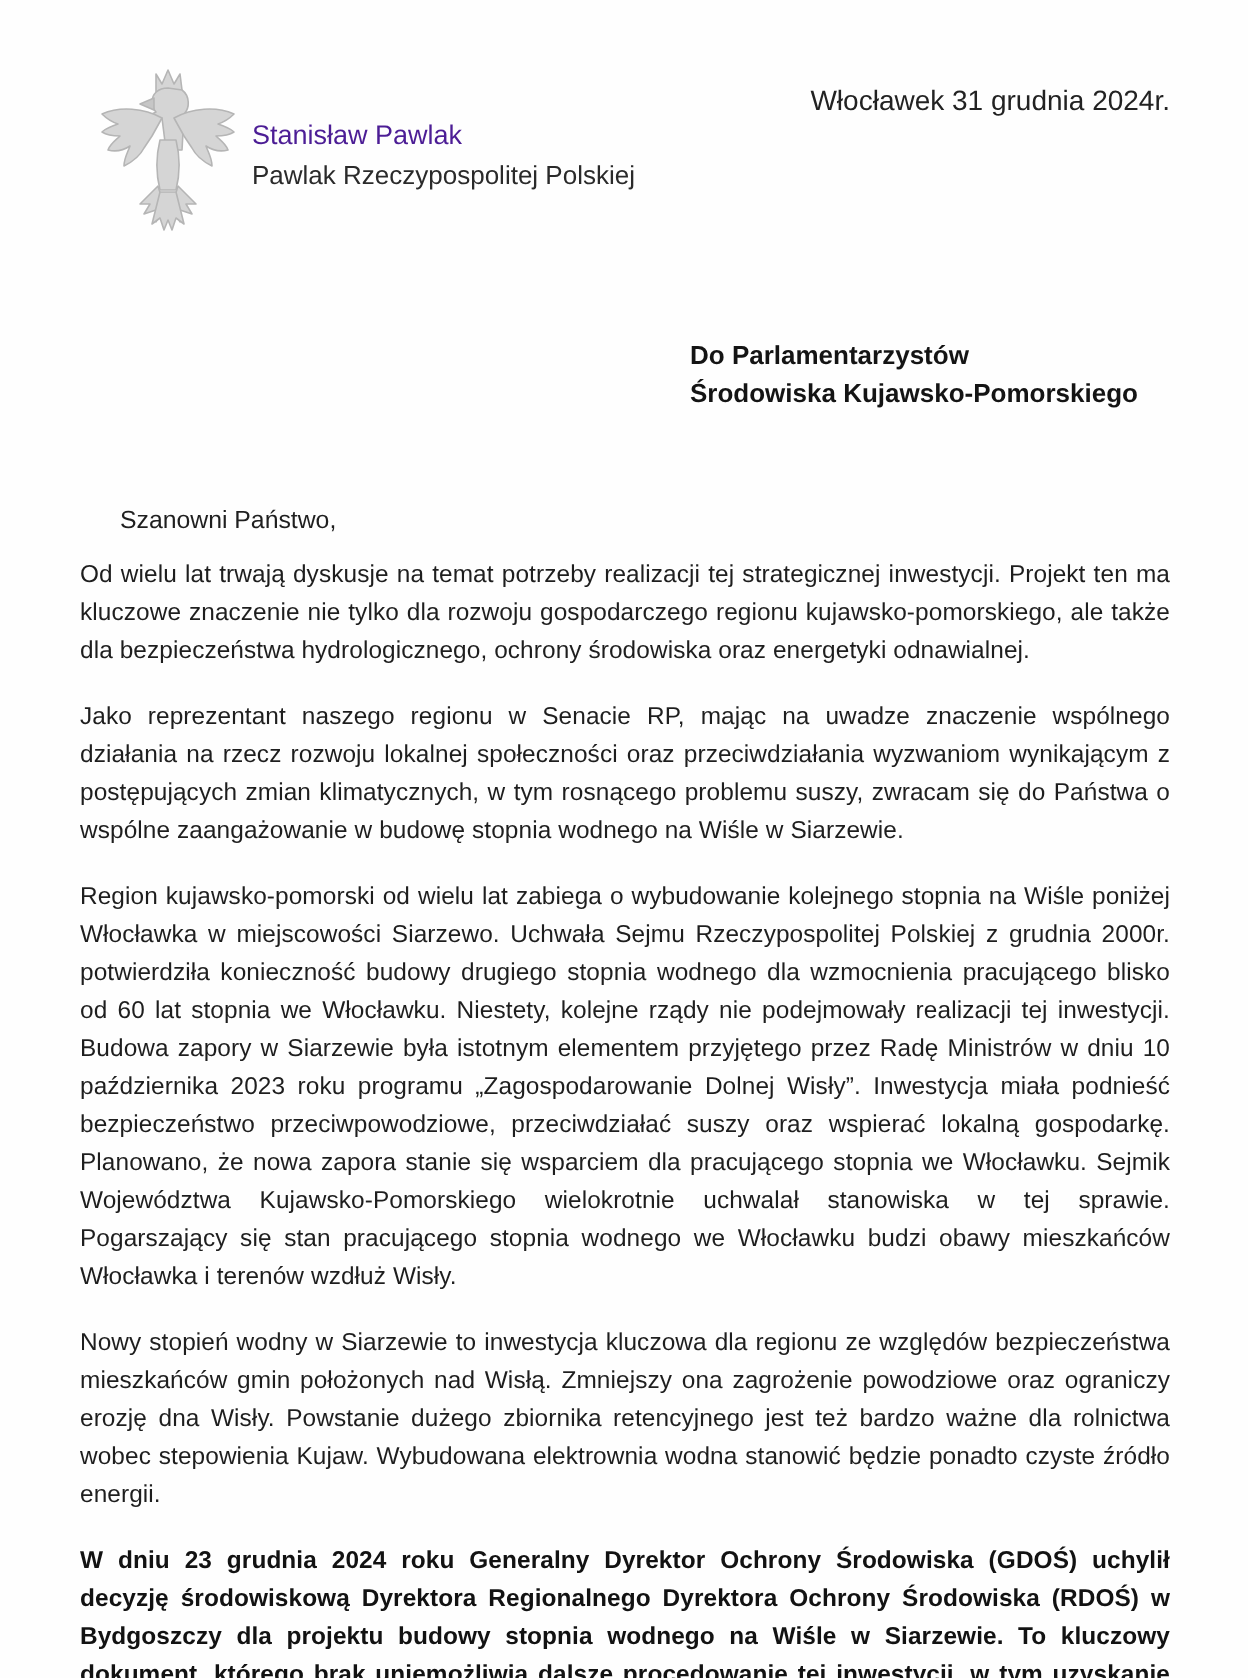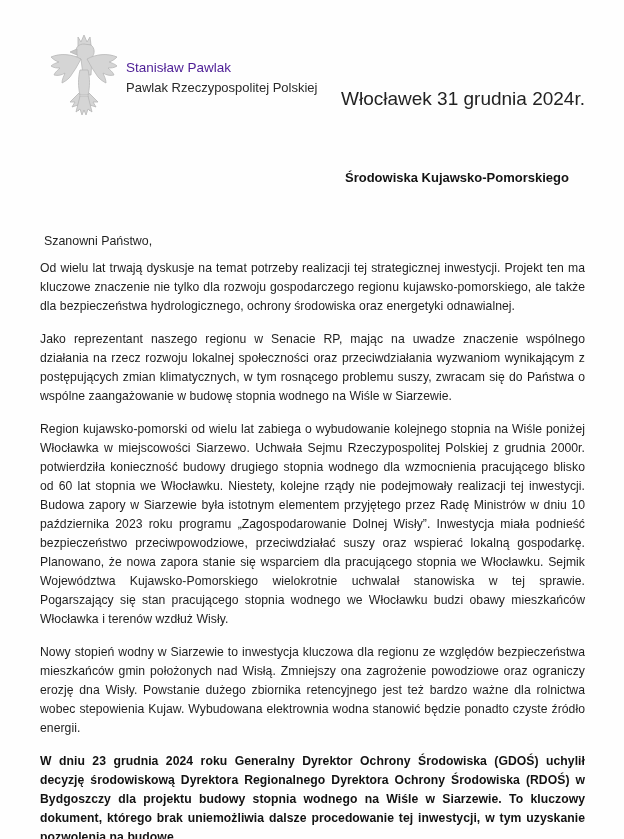--- a/index.html
+++ b/index.html
@@ -40,34 +40,33 @@
     color: #4c1d95;
   }
   .sender-title {
     font-size: 13px;
     color: #2a2a2a;
   }
   .dateline {
     position: absolute;
     right: 39px;
     top: 42px;
-    font-size: 19px;
+    font-size: 14px;
     color: #222;
-    margin-top: 46px;
   }
   .recipient-block {
     margin: 38px 39px 0 345px;
     font-weight: bold;
     font-size: 13px;
     line-height: 19px;
     color: #141414;
     white-space: nowrap;
   }
   .salutation {
-    margin: 47px 39px 0 44px;
+    margin: 47px 39px 0 60px;
     font-size: 12.4px;
     color: #1f1f1f;
   }
   .letter-body {
     margin: 11px 39px 0 40px;
   }
   .letter-body p {
     margin: 0 0 14px 0;
     font-size: 12.2px;
     line-height: 19px;
@@ -112,20 +111,21 @@
 
     <div class="sender-block">
       <div class="sender-name">Stanisław Pawlak</div>
       <div class="sender-title">Pawlak Rzeczypospolitej Polskiej</div>
     </div>
 
     <div class="dateline">Włocławek 31 grudnia 2024r.</div>
   </div>
 
   <div class="recipient-block">
+    <div>Do Parlamentarzystów</div>
     <div>Środowiska Kujawsko-Pomorskiego</div>
   </div>
 
   <div class="salutation">Szanowni Państwo,</div>
 
   <div class="letter-body">
       <p>Od wielu lat trwają dyskusje na temat potrzeby realizacji tej strategicznej inwestycji. Projekt ten ma kluczowe znaczenie nie tylko dla rozwoju gospodarczego regionu kujawsko-pomorskiego, ale także dla bezpieczeństwa hydrologicznego, ochrony środowiska oraz energetyki odnawialnej.</p>
       <p>Jako reprezentant naszego regionu w Senacie RP, mając na uwadze znaczenie wspólnego działania na rzecz rozwoju lokalnej społeczności oraz przeciwdziałania wyzwaniom wynikającym z postępujących zmian klimatycznych, w tym rosnącego problemu suszy, zwracam się do Państwa o wspólne zaangażowanie w budowę stopnia wodnego na Wiśle w Siarzewie.</p>
       <p>Region kujawsko-pomorski od wielu lat zabiega o wybudowanie kolejnego stopnia na Wiśle poniżej Włocławka w miejscowości Siarzewo. Uchwała Sejmu Rzeczypospolitej Polskiej z grudnia 2000r. potwierdziła konieczność budowy drugiego stopnia wodnego dla wzmocnienia pracującego blisko od 60 lat stopnia we Włocławku. Niestety, kolejne rządy nie podejmowały realizacji tej inwestycji. Budowa zapory w Siarzewie była istotnym elementem przyjętego przez Radę Ministrów w dniu 10 października 2023 roku programu „Zagospodarowanie Dolnej Wisły”. Inwestycja miała podnieść bezpieczeństwo przeciwpowodziowe, przeciwdziałać suszy oraz wspierać lokalną gospodarkę. Planowano, że nowa zapora stanie się wsparciem dla pracującego stopnia we Włocławku. Sejmik Województwa Kujawsko-Pomorskiego wielokrotnie uchwalał stanowiska w tej sprawie. Pogarszający się stan pracującego stopnia wodnego we Włocławku budzi obawy mieszkańców Włocławka i terenów wzdłuż Wisły.</p>
       <p>Nowy stopień wodny w Siarzewie to inwestycja kluczowa dla regionu ze względów bezpieczeństwa mieszkańców gmin położonych nad Wisłą. Zmniejszy ona zagrożenie powodziowe oraz ograniczy erozję dna Wisły. Powstanie dużego zbiornika retencyjnego jest też bardzo ważne dla rolnictwa wobec stepowienia Kujaw. Wybudowana elektrownia wodna stanowić będzie ponadto czyste źródło energii.</p>

